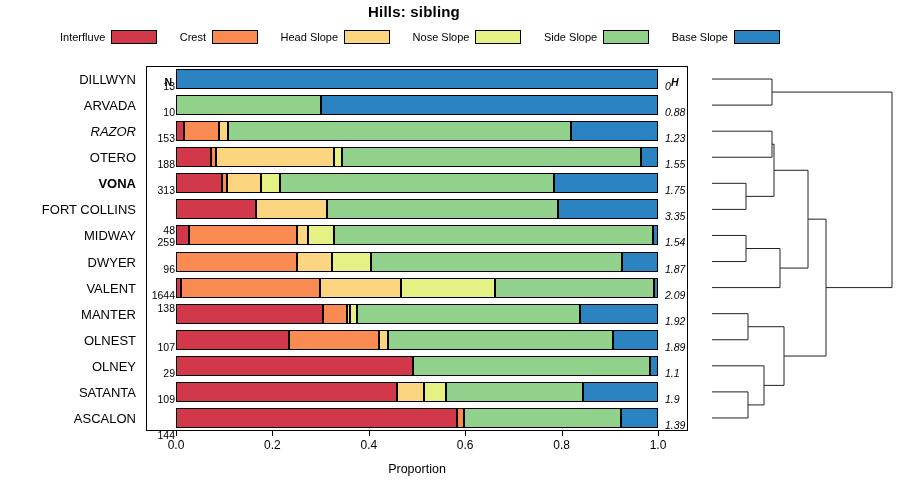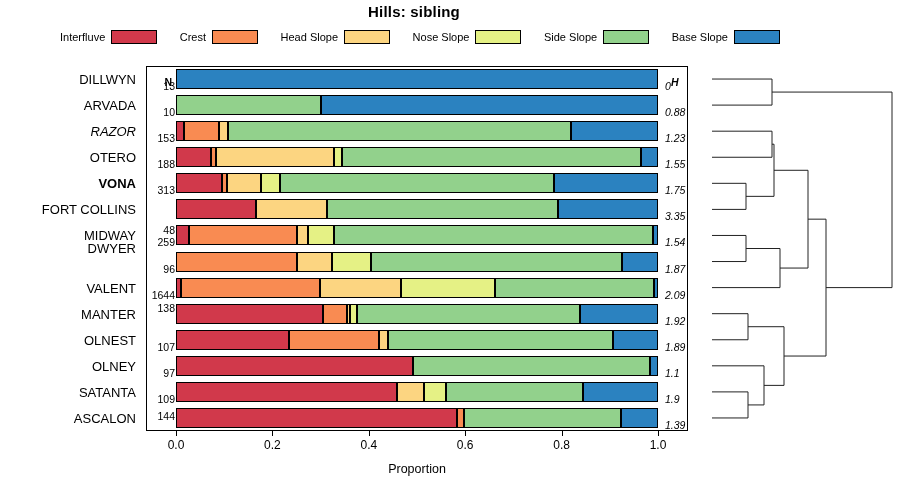--- a/index.html
+++ b/index.html
@@ -118,21 +118,21 @@
   </div>
 
 <div id="cat-labels">
     <div class="cat-label" style="top: 13.0357px;">DILLWYN</div>
     <div class="cat-label" style="top: 39.1071px;">ARVADA</div>
     <div class="cat-label" style="top: 65.1786px; font-style: italic;">RAZOR</div>
     <div class="cat-label" style="top: 91.25px;">OTERO</div>
     <div class="cat-label bold" style="top: 117.321px;">VONA</div>
     <div class="cat-label" style="top: 143.393px;">FORT COLLINS</div>
     <div class="cat-label" style="top: 169.464px;">MIDWAY</div>
-    <div class="cat-label" style="top: 182px;">DWYER</div>
+    <div class="cat-label" style="top: 196px;">DWYER</div>
     <div class="cat-label" style="top: 221.607px;">VALENT</div>
     <div class="cat-label" style="top: 247.679px;">MANTER</div>
     <div class="cat-label" style="top: 273.75px;">OLNEST</div>
     <div class="cat-label" style="top: 299.821px;">OLNEY</div>
     <div class="cat-label" style="top: 325.893px;">SATANTA</div>
     <div class="cat-label" style="top: 351.964px;">ASCALON</div>
   </div>
 
 <div id="plot-frame"></div>
 
@@ -142,23 +142,23 @@
     <div class="n-val" style="top: 46.1071px;">10</div>
     <div class="n-val" style="top: 72.1786px;">153</div>
     <div class="n-val" style="top: 98.25px;">188</div>
     <div class="n-val" style="top: 124.321px;">313</div>
     <div class="n-val" style="top: 164px;">48</div>
     <div class="n-val" style="top: 176.464px;">259</div>
     <div class="n-val" style="top: 202.536px;">96</div>
     <div class="n-val" style="top: 228.607px;">1644</div>
     <div class="n-val" style="top: 242px;">138</div>
     <div class="n-val" style="top: 280.75px;">107</div>
-    <div class="n-val" style="top: 306.821px;">97</div>
+    <div class="n-val" style="top: 306.821px;">29</div>
     <div class="n-val" style="top: 332.893px;">109</div>
-    <div class="n-val" style="top: 350px;">144</div>
+    <div class="n-val" style="top: 369px;">144</div>
   </div>
 
 <div id="bars">
     <div class="bar-row" style="top: 13.0357px;">
       <div class="seg" title="DILLWYN — Base Slope: 1" style="left: 0px; width: 482px; background: rgb(43, 130, 192);"></div>
     </div>
     <div class="bar-row" style="top: 39.1071px;">
       <div class="seg" title="ARVADA — Side Slope: 0.3" style="left: 0px; width: 144.6px; background: rgb(146, 209, 140);"></div>
       <div class="seg" title="ARVADA — Base Slope: 0.7" style="left: 144.6px; width: 337.4px; background: rgb(43, 130, 192);"></div>
     </div>

